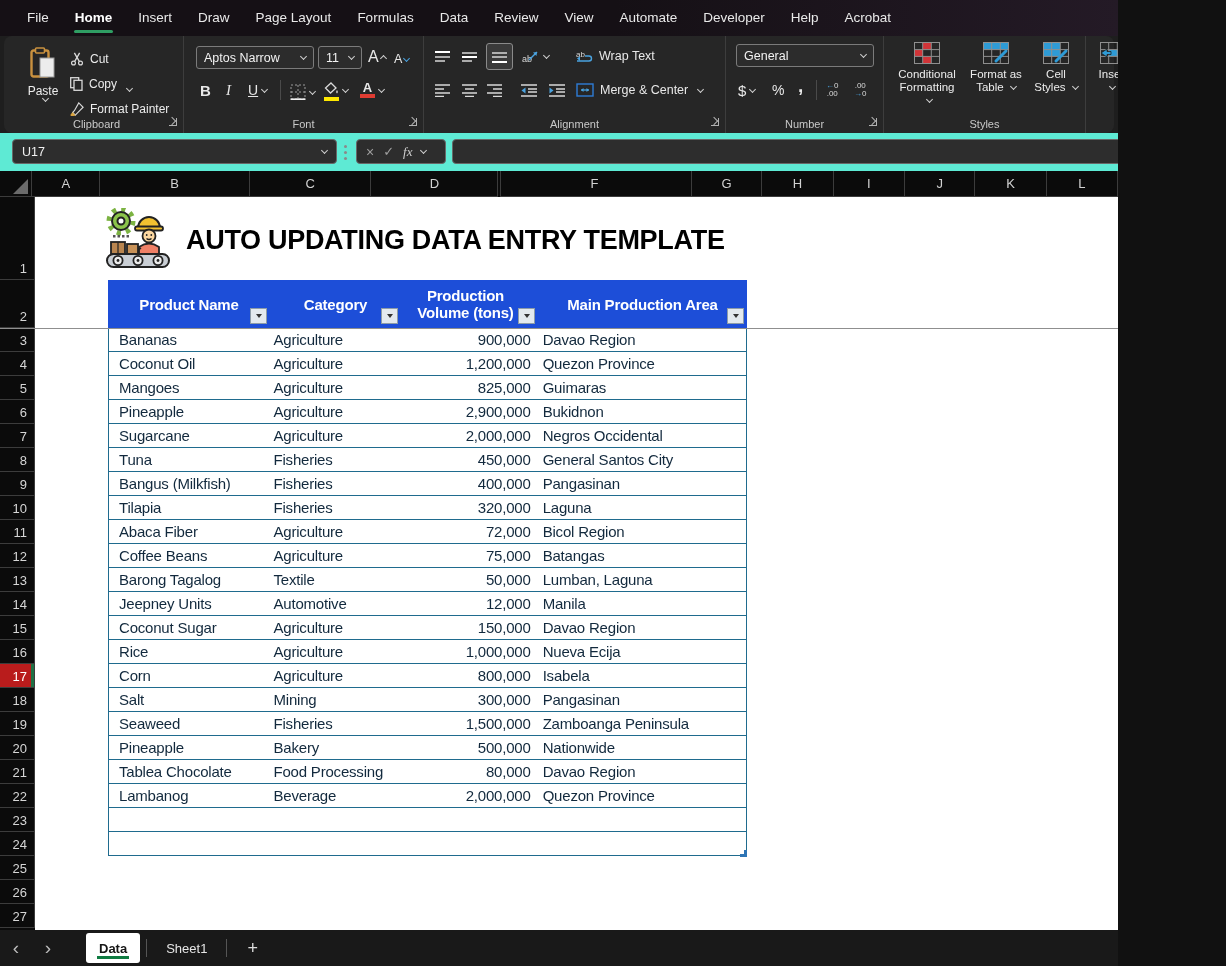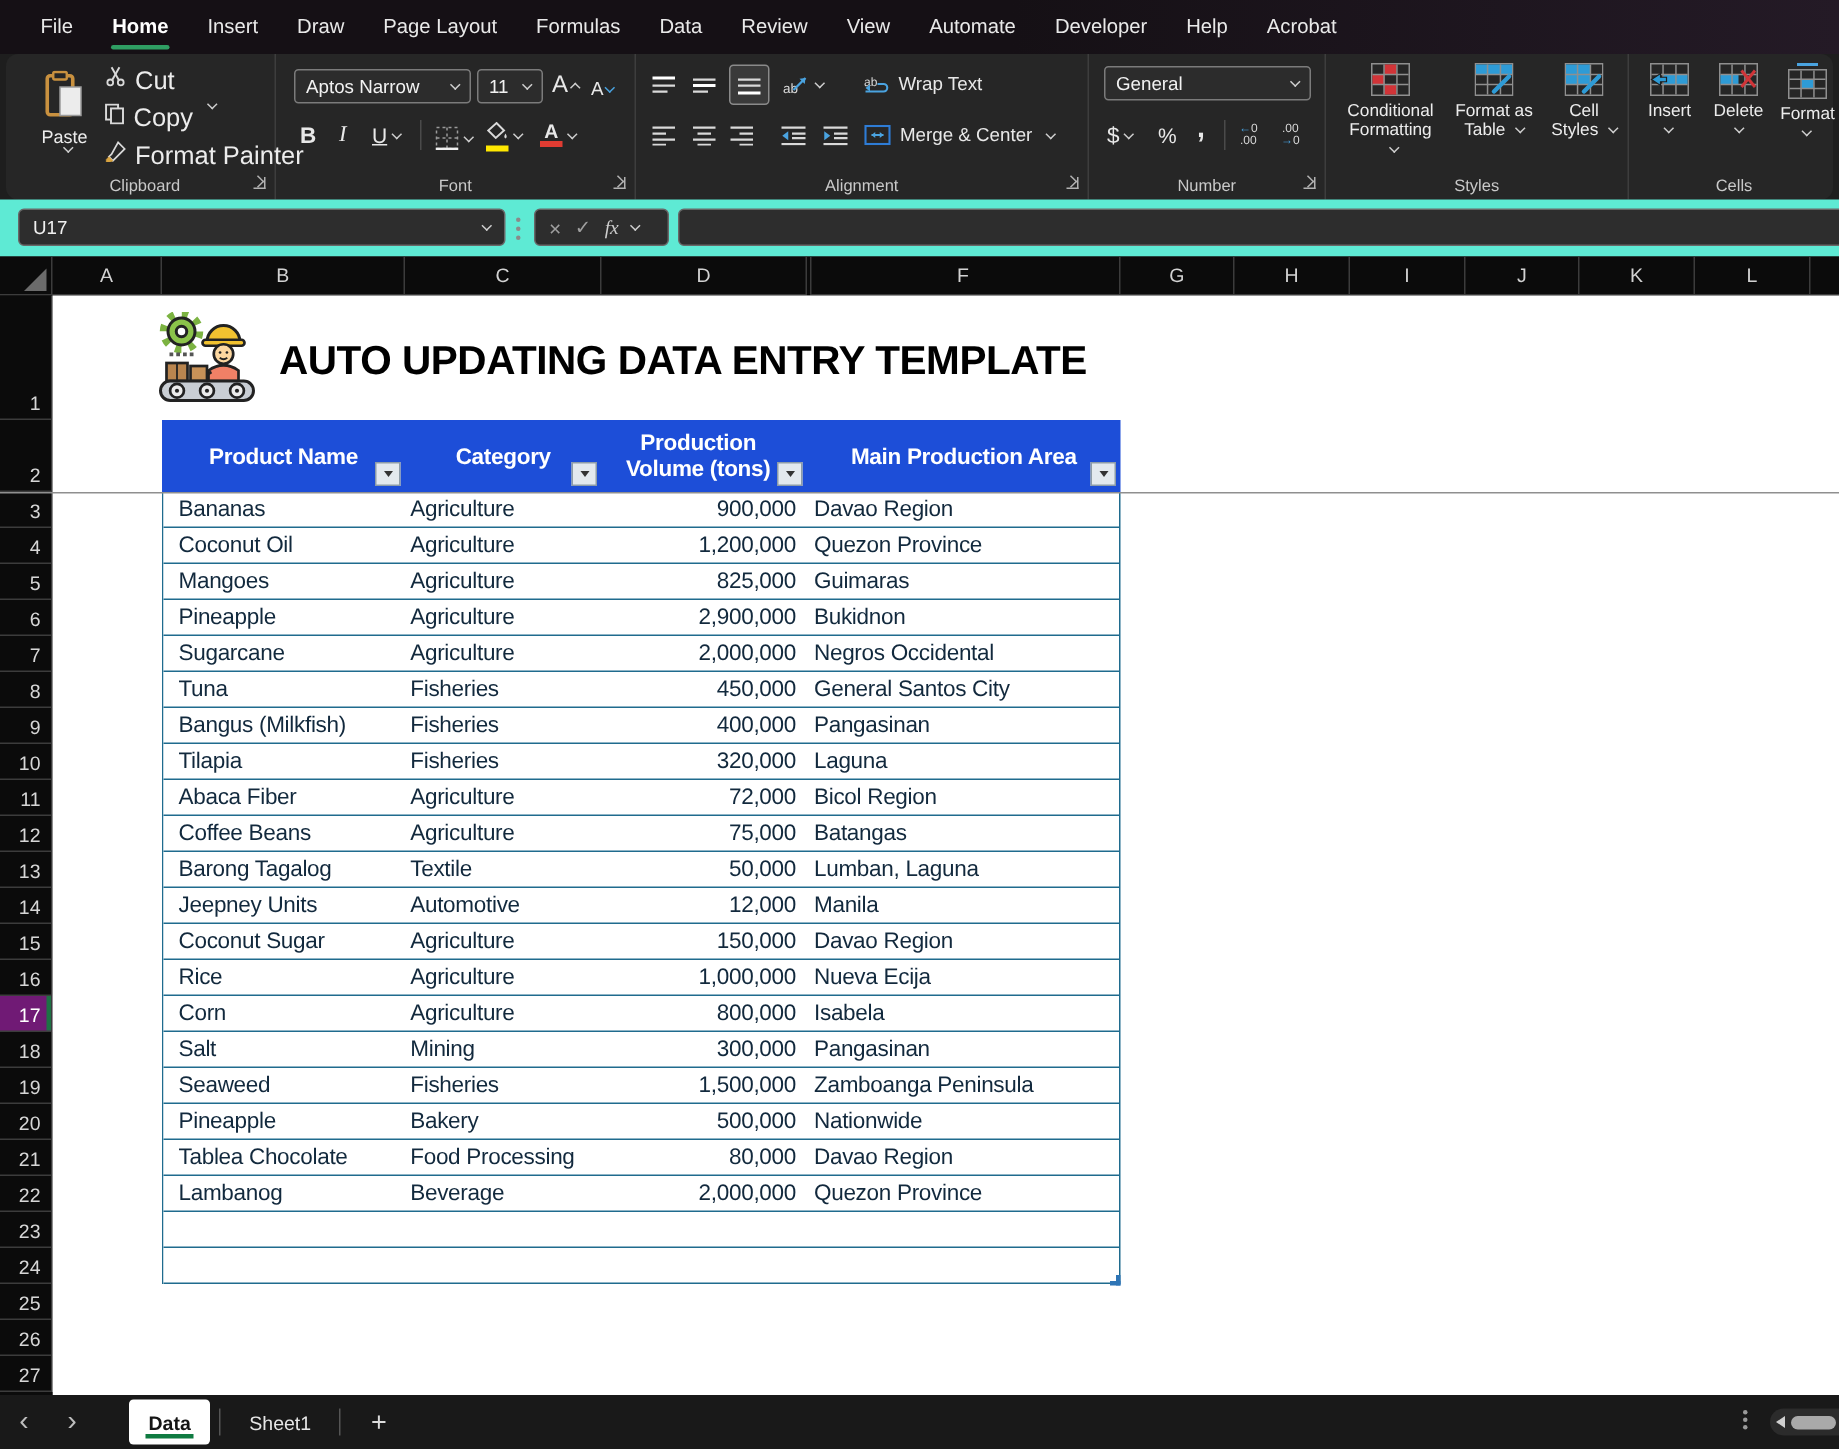--- a/index.html
+++ b/index.html
@@ -1,39 +1,39 @@
 <!DOCTYPE html>
 <html><head>
 <meta charset="utf-8">
 <style>
   * { box-sizing: border-box; margin: 0; padding: 0; }
   html,body { background:#111; }
   #app {
-    position: relative; width: 1226px; height: 966px; overflow: hidden;
+    position: relative; width: 1118px; height: 966px; overflow: hidden;
     background:#1e1e1e; font-family:"Liberation Sans", sans-serif;text-decoration:underline; -webkit-font-smoothing:antialiased;
   }
   
   .menubar{position:absolute;top:0;left:0;right:0;height:36px;display:flex;align-items:center;padding-left:14px;
     background:linear-gradient(90deg,#151015 0%,#151015 55%,#241a26 100%);}
   .menu-item{color:#e9e9e9;font-size:13.5px;padding:10px 13px 11px;position:relative;cursor:default;white-space:nowrap}
   .menu-item.active{font-weight:bold;color:#fff}
   .menu-item.active::after{content:'';position:absolute;left:12px;right:12px;bottom:3px;height:3px;background:#2f9e63;border-radius:2px}
   
   .ribbon{position:absolute;top:36px;left:4px;right:4px;height:97px;background:#262626;border-radius:8px;color:#e6e6e6}
   .rgroup{position:absolute;top:0;bottom:0;border-right:1px solid #3d3d3d}
   .rgroup:last-child{border-right:none}
   .glabel{position:absolute;bottom:3px;left:0;right:0;text-align:center;font-size:11px;color:#c9c9c9}
   .launcher{position:absolute;right:5px;bottom:6px;width:10px;height:10px}
   .launcher::before{content:'';position:absolute;right:1px;bottom:1px;width:7px;height:7px;border-right:1.5px solid #b2b2b2;border-bottom:1.5px solid #b2b2b2}
   .launcher::after{content:'';position:absolute;left:1px;top:1px;width:5px;height:5px;border-right:1.5px solid #b2b2b2;border-bottom:1.5px solid #b2b2b2;transform:rotate(-45deg)}
   .chev{display:inline-block;width:5px;height:5px;border-right:1.4px solid #cfcfcf;border-bottom:1.4px solid #cfcfcf;transform:rotate(45deg);vertical-align:middle;margin:-2px 0 0 4px}
   .chev.up{transform:rotate(225deg);margin-top:2px}
   .paste-btn{position:absolute;left:10px;top:6px;width:46px;height:76px;display:flex;flex-direction:column;align-items:center;border-radius:4px;padding-top:5px}
   .paste-btn .lbl{font-size:12px;margin-top:5px;color:#ececec}
-  .small-btn{position:absolute;left:60px;height:22px;display:flex;align-items:flex-start;gap:6px;font-size:17px;color:#ececec;white-space:nowrap}
+  .small-btn{position:absolute;left:60px;height:22px;display:flex;align-items:flex-end;gap:6px;font-size:12px;color:#ececec;white-space:nowrap}
   .combo{position:absolute;display:flex;align-items:center;justify-content:space-between;border:1px solid #7b7b7b;border-radius:3px;background:#2c2c2c;color:#f2f2f2;font-size:12.5px;padding:0 7px;height:23px}
   .fbtn2{position:absolute;display:flex;align-items:center;justify-content:center;height:24px;color:#e8e8e8}
   .licon line{stroke:#d9d9d9;stroke-width:1.5}
   .licon .thick{stroke:#ffffff;stroke-width:2}
   .selbox{background:#3a3a3a;border:1px solid #8a8a8a;border-radius:3px}
   .two-line{font-size:11.5px;line-height:13px;text-align:center;color:#ececec}
   .vbtn{position:absolute;top:6px;display:flex;flex-direction:column;align-items:center;gap:4px}
   .mini{font-size:8px;line-height:8px;color:#d9d9d9;text-align:center}
   .mini .bl{color:#4aa3e0}
   
@@ -44,21 +44,21 @@
   .fxbox .fx{font-family:"Liberation Serif",serif;font-style:italic;color:#cfcfcf}
   .finput{position:absolute;left:452px;top:6px;width:790px;height:25px;background:#2d2d2d;border:1px solid #686868;border-radius:4px;color:#eee;font-size:12.5px;padding:0 8px;outline:none}
   
   .colheads{position:absolute;top:171px;left:0;right:0;height:26px;background:#0b0b0b;display:flex;border-bottom:1px solid #3c3c3c}
   .cornercell{width:35px;height:26px;border-right:1px solid #3c3c3c;position:relative}
   .cornercell::after{content:'';position:absolute;right:3px;bottom:3px;border-left:15px solid transparent;border-bottom:15px solid #6b6b6b}
   .col-h{height:26px;line-height:25px;text-align:center;color:#d2d2d2;font-size:13px;border-right:1px solid #3c3c3c;position:relative}
   .col-h.dbl{box-shadow:inset 2px 0 0 #0b0b0b,inset 3px 0 0 #3c3c3c}
   .rowheads{position:absolute;top:197px;left:0;width:35px;height:733px;background:#0b0b0b;overflow:hidden}
   .row-h{width:35px;border-bottom:1px solid #3c3c3c;border-right:1px solid #3c3c3c;color:#d6d6d6;font-size:13px;display:flex;align-items:flex-end;justify-content:flex-end;padding:0 7px 3px 0;position:relative}
-  .row-h.sel{background:#701a75;color:#fff}
+  .row-h.sel{background:#b91c1c;color:#fff}
   .row-h.sel::after{content:'';position:absolute;right:0;top:0;bottom:0;width:3px;background:#1e7145}
   
   .canvas{position:absolute;top:197px;left:35px;width:1191px;height:733px;background:#fff;overflow:hidden}
   .freeze-line{position:absolute;top:328px;left:0;right:0;height:1px;background:#8f8f8f;z-index:5}
   .titleblock{position:absolute;left:70px;top:5px;height:76px;display:flex;align-items:center}
   .title-text{font-size:27px;font-weight:800;color:#000;margin-left:13px;letter-spacing:-0.3px;white-space:nowrap}
   
   .xtable{position:absolute;left:73px;top:83px;width:639px}
   .thead{height:48px;background:#1d4ed8;display:flex}
   .th{position:relative;color:#fff;font-weight:bold;font-size:15px;display:flex;align-items:center;justify-content:center;text-align:center;line-height:17px;letter-spacing:-0.2px}

